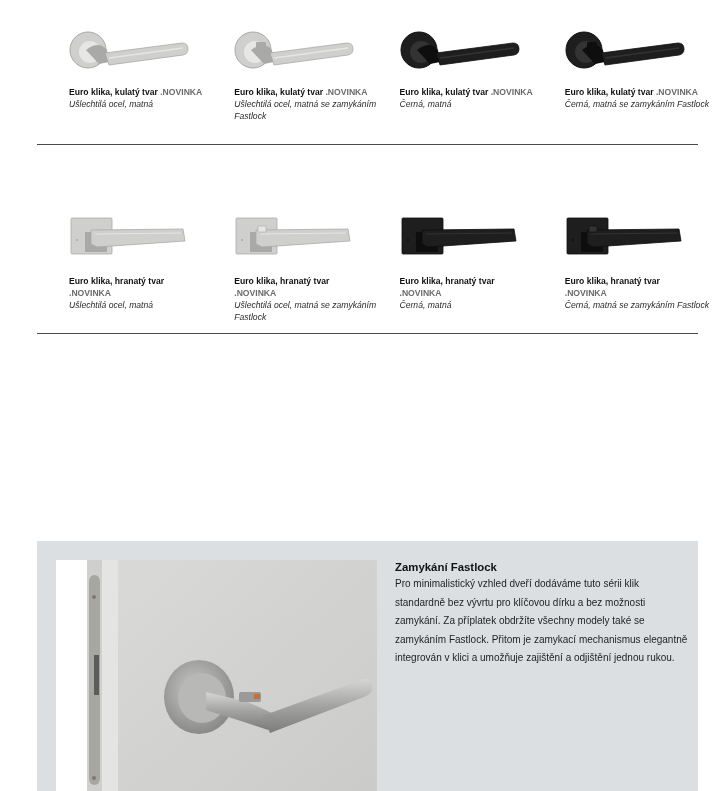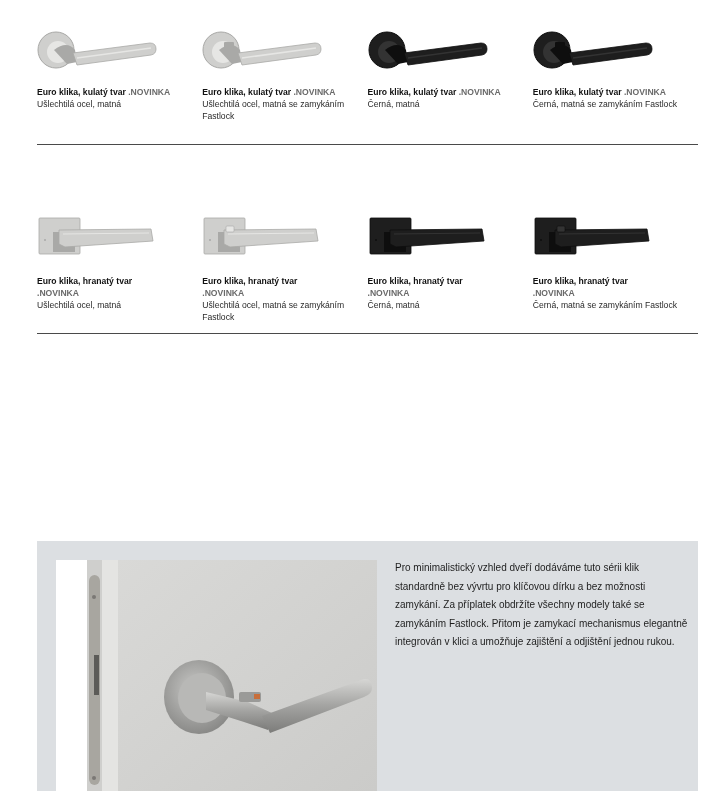--- a/index.html
+++ b/index.html
@@ -1,25 +1,25 @@
 <!DOCTYPE html>
 <html><head>
 <meta charset="utf-8">
 <style>
   html, body { margin:0; padding:0; background:#ffffff; }
   body { width:717px; height:791px; position:relative; overflow:hidden;
          font-family:"Liberation Sans", sans-serif; color:#1a1a1a; }
   .grid { position:absolute; left:37px; width:661px; display:flex; }
-  .cell { width:170px; position:relative; }
+  .cell { width:170px; position:relative;margin-left:32px; }
   .img { height:50px; position:relative; }
   .img svg { position:absolute; left:0; top:0; }
   .cap { font-size:8.6px; line-height:12px; margin-top:0; }
   .cap .title { font-weight:bold; color:#111; }
   .cap .nov { font-weight:bold; color:#6a6a6a; }
-  .cap .desc { color:#2a2a2a; }
+  .cap .desc { color:#2a2a2a;font-style:italic; }
   .rule { position:absolute; left:37px; width:661px; height:1px; background:#4a4a4a; }
   #row1 { top:26px; }
   #row1 .cap { position:absolute; top:60px; left:0; width:170px; }
   #row2 { top:210px; }
   #row2 .cap { position:absolute; top:65px; left:0; width:170px; }
   .panel { position:absolute; left:37px; top:541px; width:661px; height:250px; background:#dcdfe2; }
   .photo { position:absolute; left:19px; top:19px; width:321px; height:231px; overflow:hidden; }
   .fast-text { position:absolute; left:358px; top:18px; width:295px; }
   .fast-title { font-size:11.4px; font-weight:bold; color:#111; line-height:16px; }
   .fast-body { font-size:10px; line-height:18.6px; color:#1e1e1e; }
@@ -163,15 +163,16 @@
       <rect x="62" y="0" width="259" height="231" fill="url(#door)"></rect>
       <ellipse cx="143" cy="137" rx="35" ry="37" fill="url(#rose)"></ellipse>
       <ellipse cx="146" cy="138" rx="24" ry="25" fill="#b8b8b6"></ellipse>
       <path d="M150 132 L192 142 L218 154 L212 170 L188 162 L150 150 Z" fill="url(#metal)"></path>
       <rect x="183" y="132" width="22" height="10" rx="2" fill="#9a9a98"></rect>
       <rect x="198" y="134" width="6" height="5" fill="#c86e3a"></rect>
       <path d="M206 156 L308 119 Q316 118 316 128 Q316 134 308 137 L214 173 Z" fill="url(#metal)"></path>
     </svg>
   </div>
   <div class="fast-text">
+    <div class="fast-title">Zamykání Fastlock</div>
     <div class="fast-body">Pro minimalistický vzhled dveří dodáváme tuto sérii klik standardně bez vývrtu pro klíčovou dírku a bez možnosti zamykání. Za příplatek obdržíte všechny modely také se zamykáním Fastlock. Přitom je zamykací mechanismus elegantně integrován v klici a umožňuje zajištění a odjištění jednou rukou.</div>
   </div>
 </div>
 
 </body></html>

